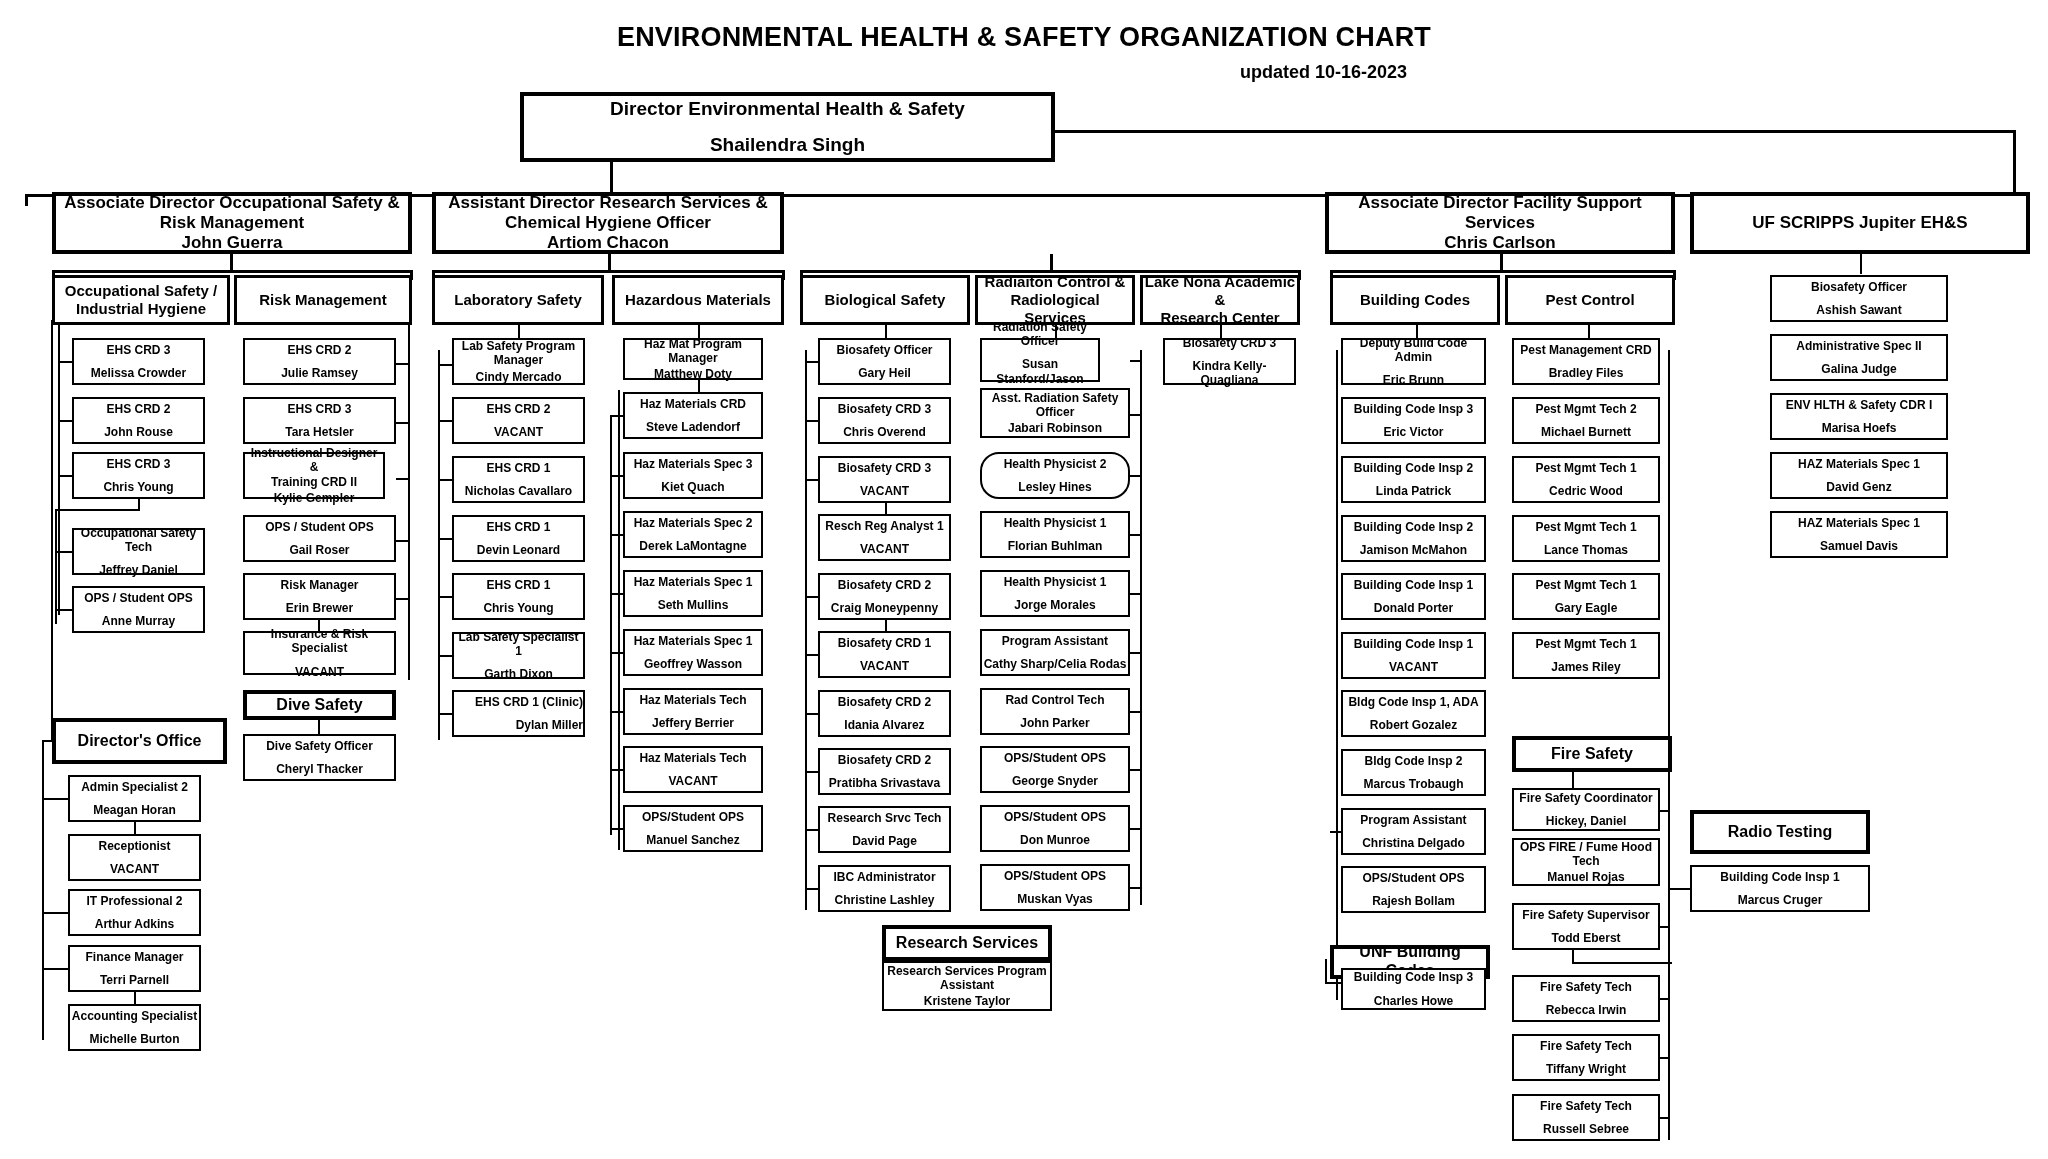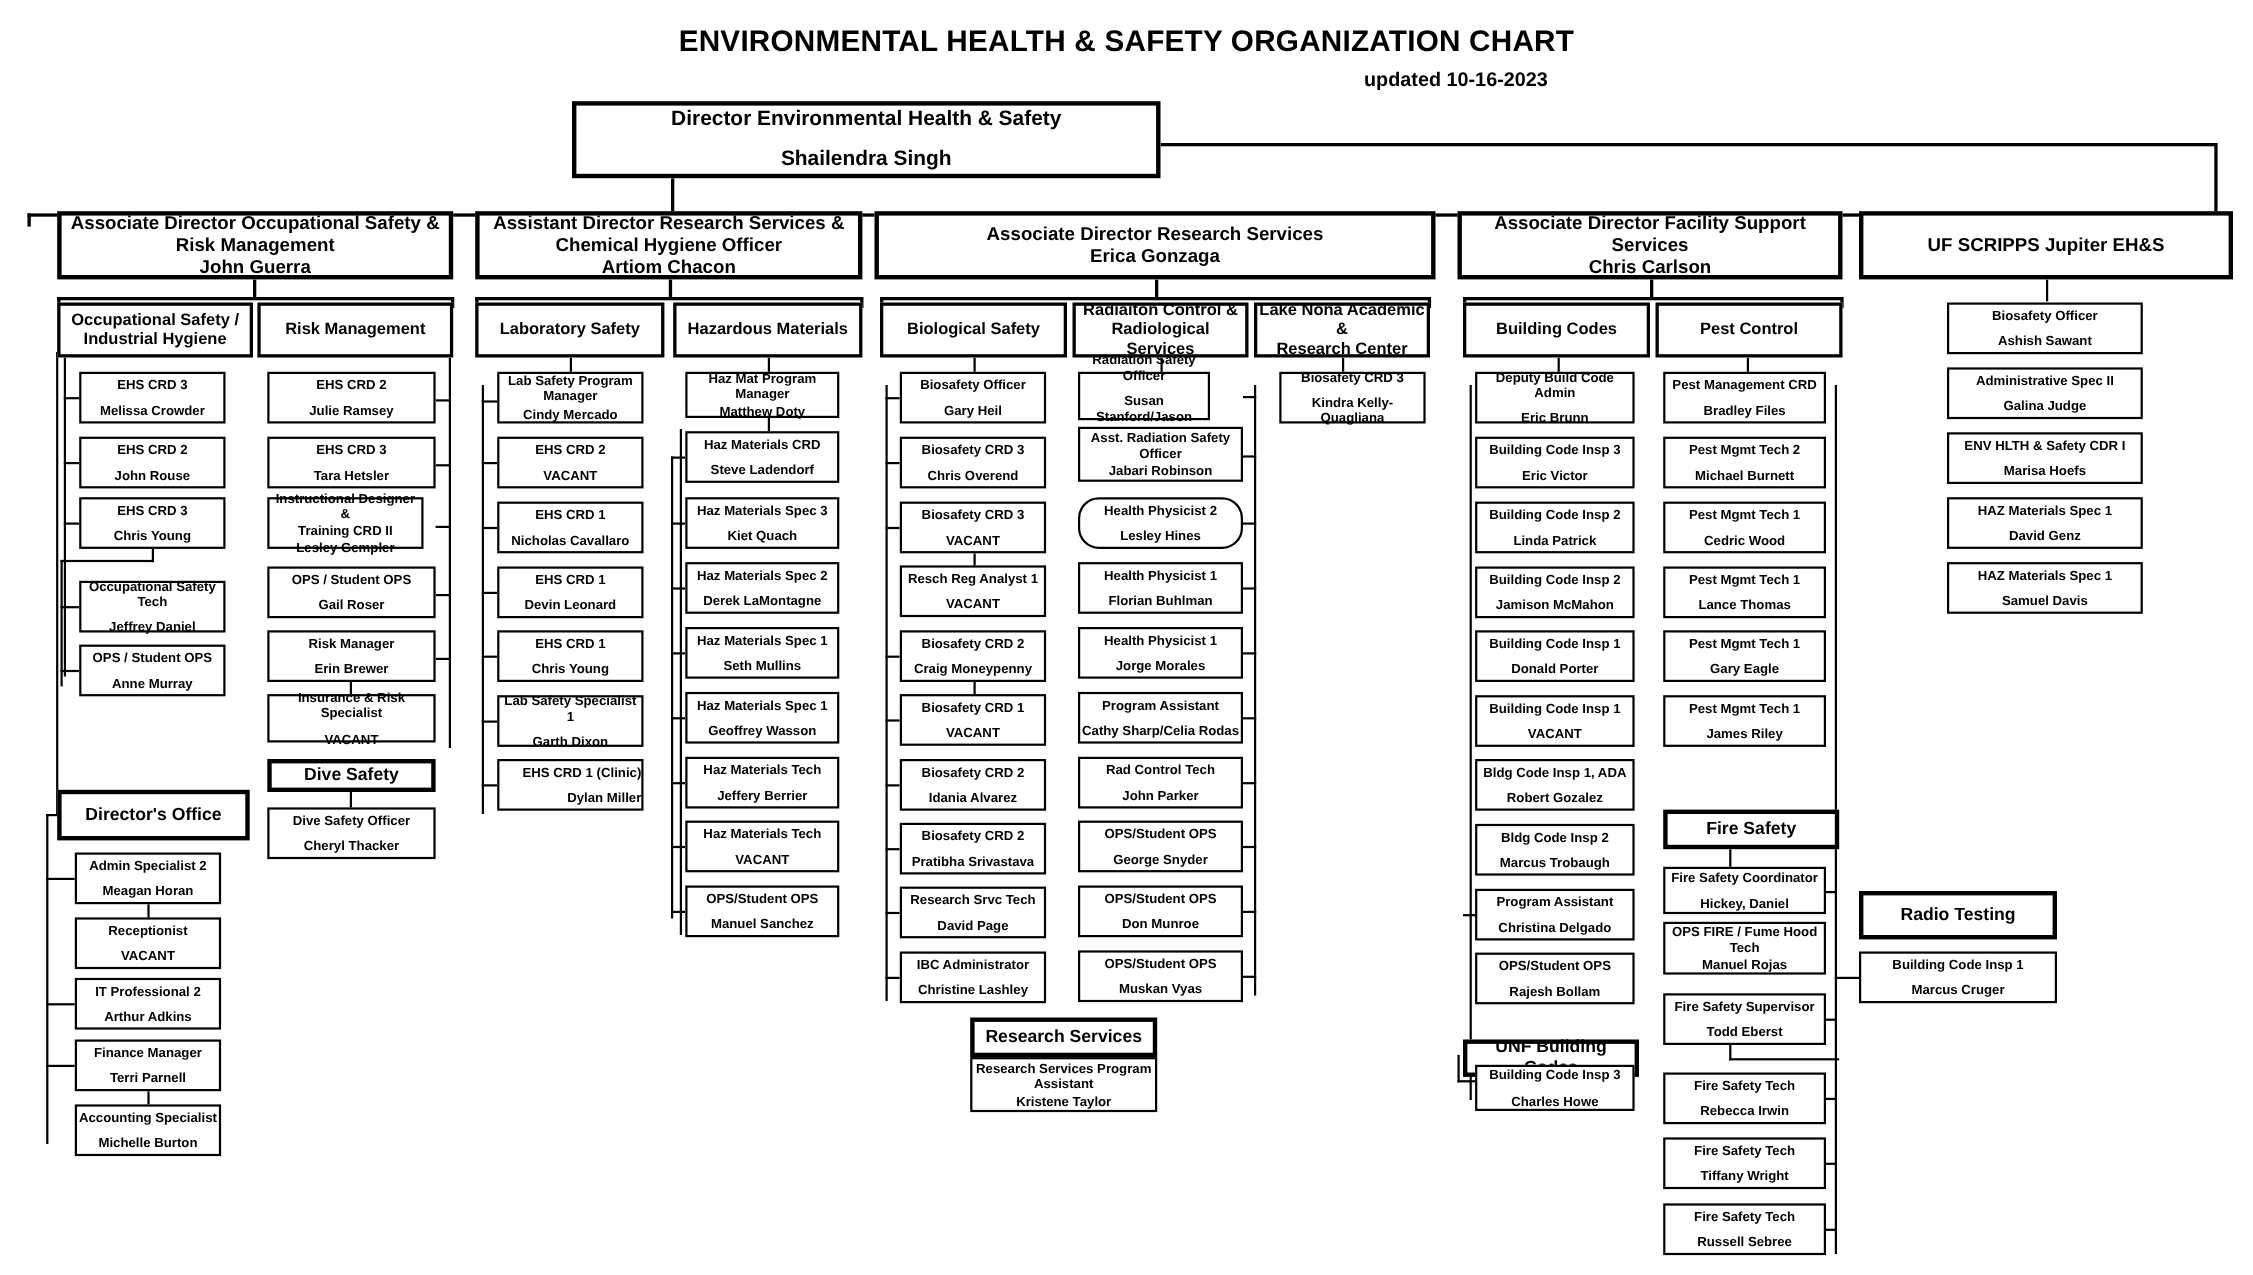--- a/index.html
+++ b/index.html
@@ -103,24 +103,20 @@
     <span class="t1">Risk Management</span>
     <span class="t2">John Guerra</span>
   </div>
 
   <div class="box lvl1" style="left:432px; top:192px; width:352px; height:62px;">
     <span class="t1">Assistant Director Research Services &amp;</span>
     <span class="t1">Chemical Hygiene Officer</span>
     <span class="t2">Artiom Chacon</span>
   </div>
 
-  <div class="box lvl1" style="left:795px; top:192px; width:510px; height:62px;">
-    <span class="t1">Associate Director Research Services</span>
-    <span class="t2">Erica Gonzaga</span>
-  </div>
 
   <div class="box lvl1" style="left:1325px; top:192px; width:350px; height:62px;">
     <span class="t1">Associate Director Facility Support Services</span>
     <span class="t2">Chris Carlson</span>
   </div>
 
   <div class="box lvl1" style="left:1690px; top:192px; width:340px; height:62px;">
     <span class="t1">UF SCRIPPS Jupiter EH&amp;S</span>
   </div>
 
@@ -265,21 +261,21 @@
 
   <div class="box leaf" style="left:243px; top:397px; width:153px; height:47px;">
     <span class="t1">EHS CRD 3</span>
     <span class="t2">Tara Hetsler</span>
   </div>
   <div class="ln lnh" style="left:396px; top:422px; width:14px;"></div>
 
   <div class="box leaf tight" style="left:243px; top:452px; width:142px; height:47px;">
     <span class="t1">Instructional Designer &amp;</span>
     <span class="t1">Training CRD II</span>
-    <span class="t2">Lesley Gempler</span>
+    <span class="t2">Kylie Gempler</span>
   </div>
   <div class="ln lnh" style="left:396px; top:478px; width:14px;"></div>
 
   <div class="box leaf" style="left:243px; top:515px; width:153px; height:47px;">
     <span class="t1">OPS / Student OPS</span>
     <span class="t2">Gail Roser</span>
   </div>
   <div class="ln lnh" style="left:396px; top:540px; width:14px;"></div>
 
   <div class="box leaf" style="left:243px; top:573px; width:153px; height:47px;">

